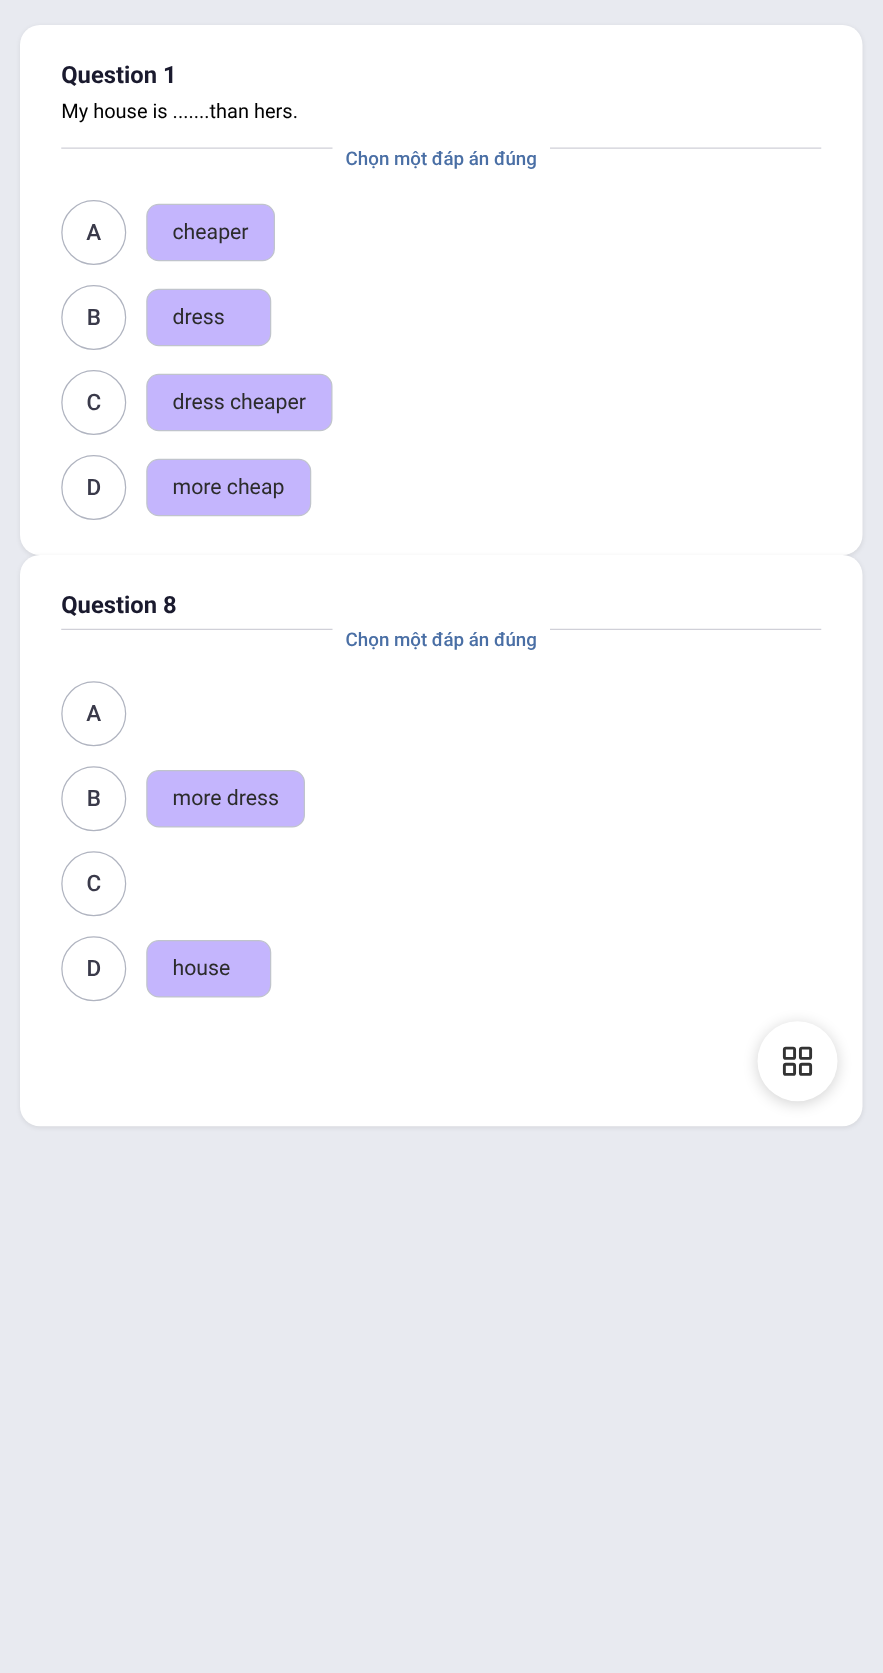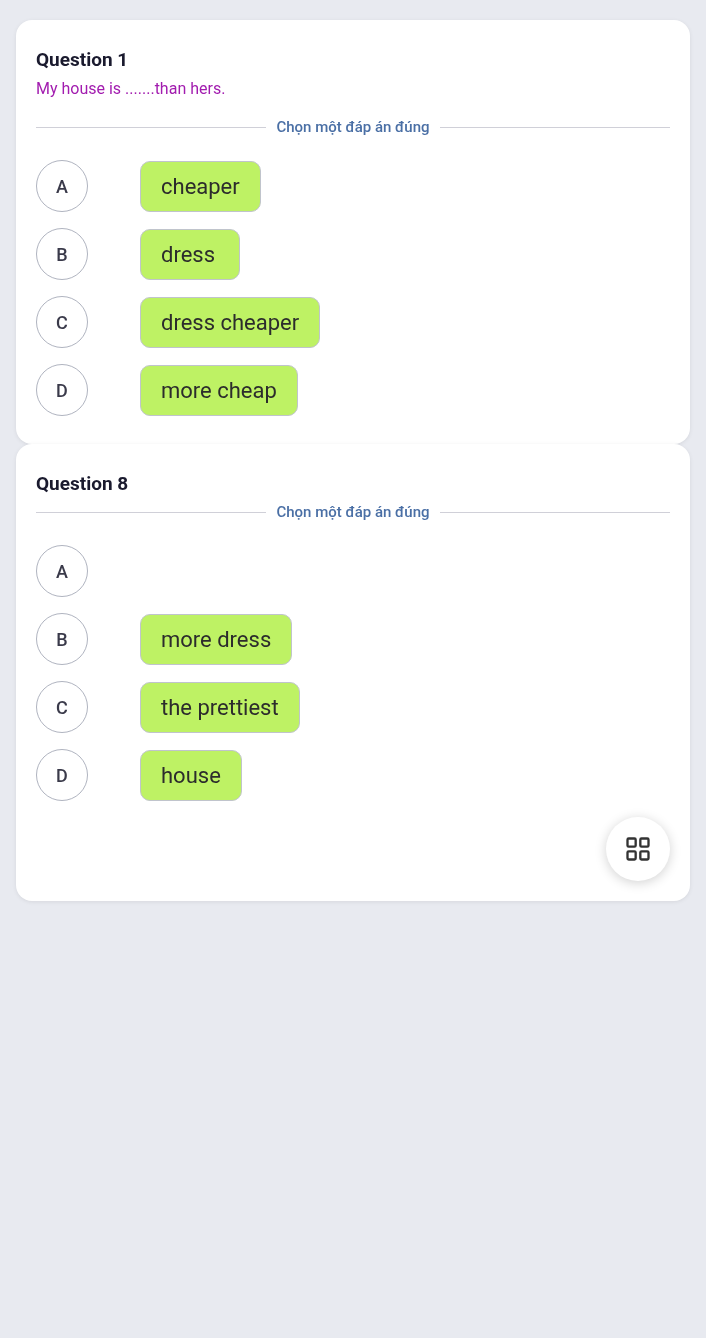--- a/index.html
+++ b/index.html
@@ -15,40 +15,40 @@
       min-height: 1338px;
       padding: 20px 16px;
       display: flex;
       flex-direction: column;
       gap: 20px;
     }
 
     .card {
       background: #ffffff;
       border-radius: 16px;
-      padding: 28px 20px;
+      padding: 28px 33px;
       box-shadow: 0 1px 4px rgba(0,0,0,0.08);
     }
 
     .question-label {
       font-size: 19px;
       font-weight: 700;
       color: #1a1a2e;
       margin-bottom: 8px;
     }
 
     .question-text {
       font-size: 16px;
-      color: #a21caf;
+      color: #000000;
       margin-bottom: 20px;
     }
 
     .divider-row {
       display: flex;
-      align-items: center;
+      align-items: flex-start;
       gap: 10px;
       margin-bottom: 24px;
     }
 
     .divider-line {
       flex: 1;
       height: 1px;
       background: #d0d0d8;
     }
 
@@ -84,26 +84,25 @@
       color: #3a3a4a;
       background: #fff;
       flex-shrink: 0;
       cursor: pointer;
     }
 
     .option-box {
       border: 1.5px solid #c0c4cc;
       border-radius: 10px;
       padding: 12px 20px;
-      font-size: 22px;
+      font-size: 17px;
       color: #2c2c2c;
-      background: #bef264;
+      background: #c4b5fd;
       cursor: pointer;
       min-width: 100px;
-      margin-left: 36px;
     }
 
     .floating-btn {
       position: absolute;
       bottom: 40px;
       right: 30px;
       width: 64px;
       height: 64px;
       border-radius: 50%;
       background: #fff;
@@ -164,21 +163,20 @@
       <div class="options-list">
         <div class="option-row">
           <div class="option-circle">A</div>
         </div>
         <div class="option-row">
           <div class="option-circle">B</div>
           <div class="option-box">more dress</div>
         </div>
         <div class="option-row">
           <div class="option-circle">C</div>
-          <div class="option-box">the prettiest</div>
         </div>
         <div class="option-row">
           <div class="option-circle">D</div>
           <div class="option-box">house</div>
         </div>
       </div>
       <div class="floating-btn" style="position: absolute; bottom: 20px; right: 20px;">
         <svg viewBox="0 0 24 24" fill="none" stroke="#333" stroke-width="2" stroke-linecap="round" stroke-linejoin="round">
         <rect x="3" y="3" width="7" height="7" rx="1"></rect>
         <rect x="14" y="3" width="7" height="7" rx="1"></rect>

